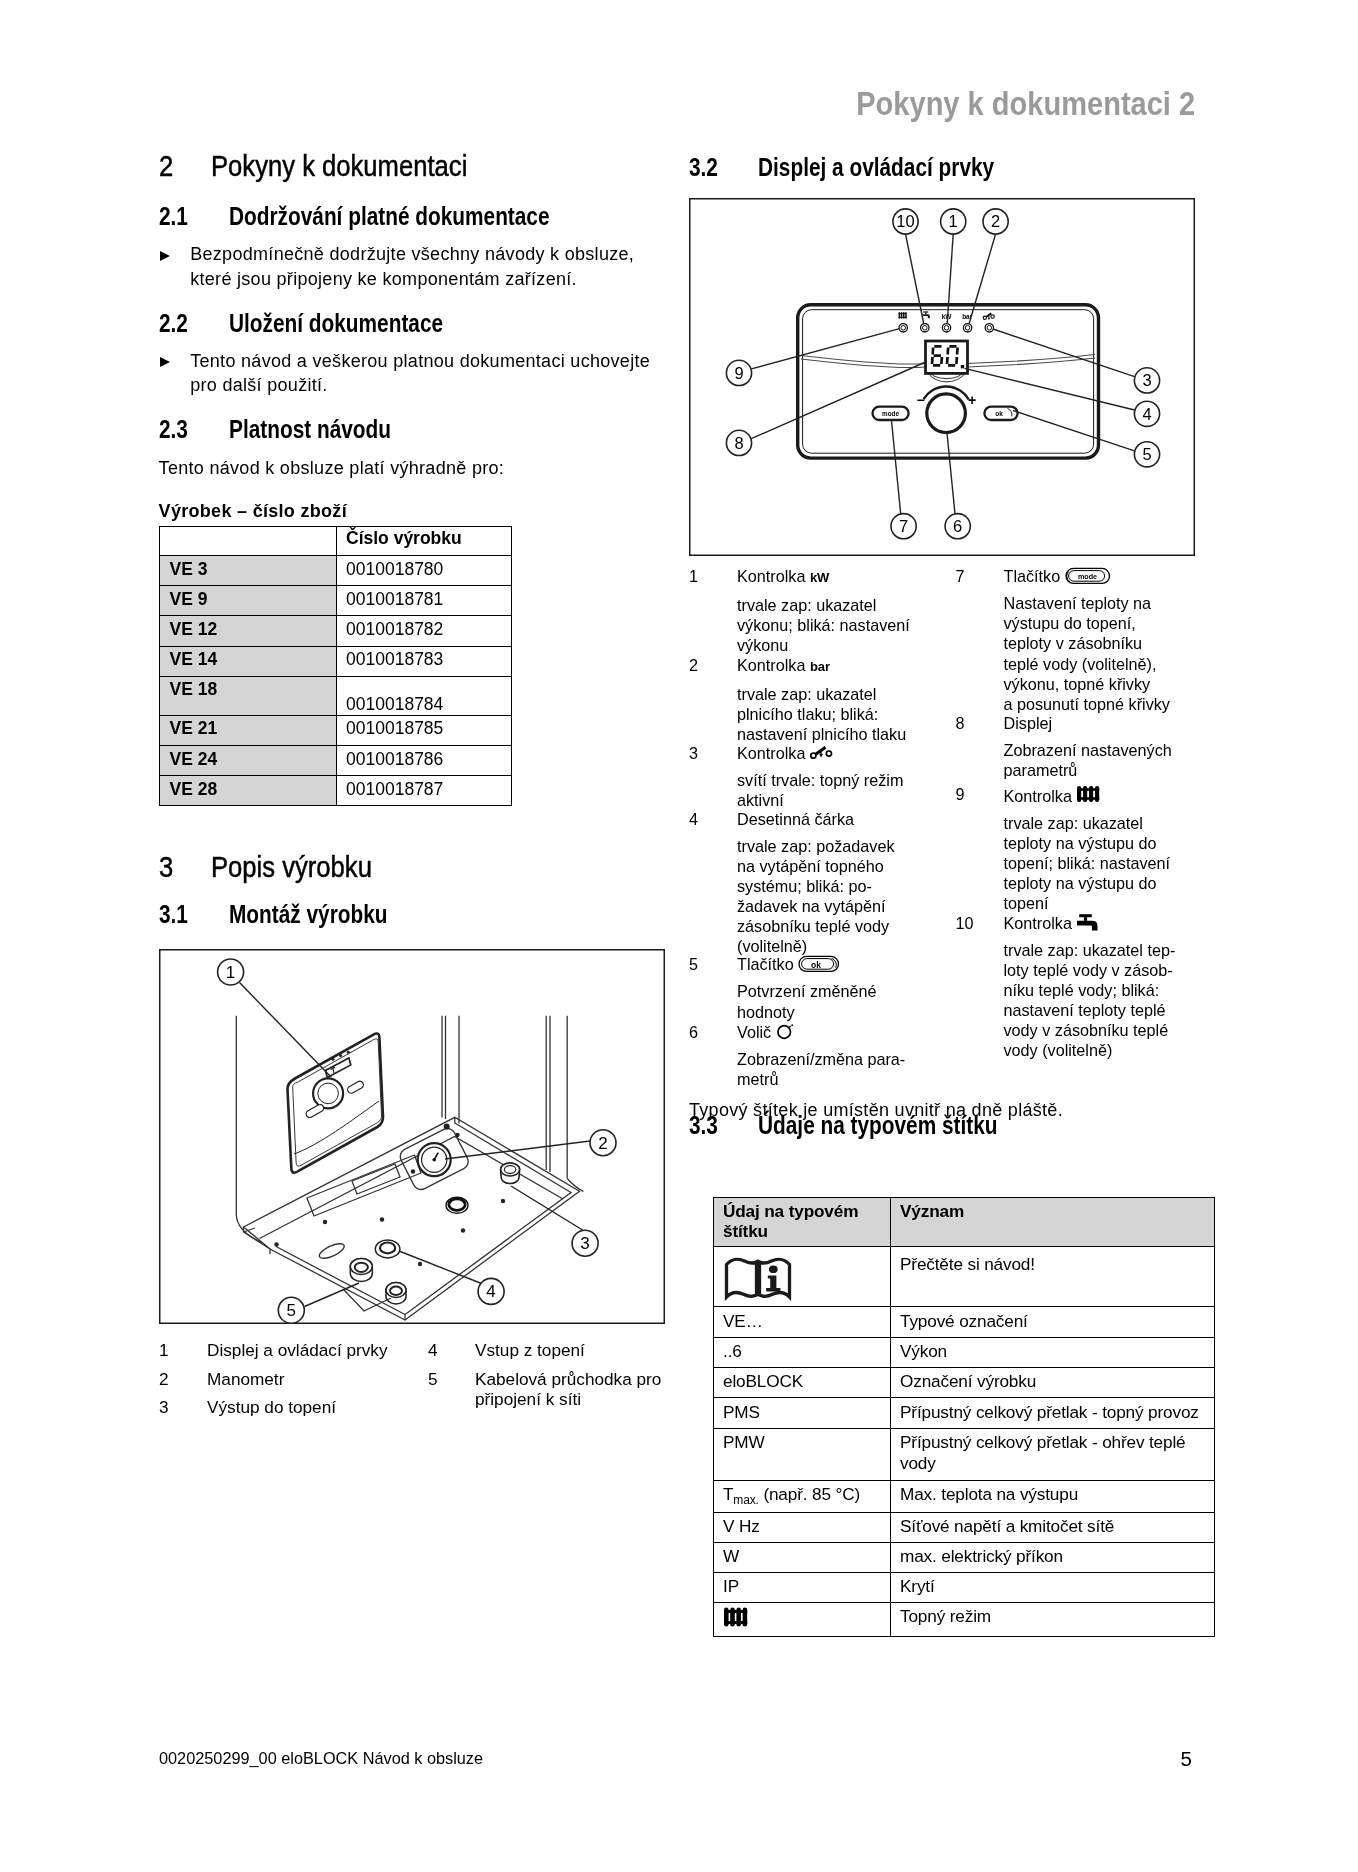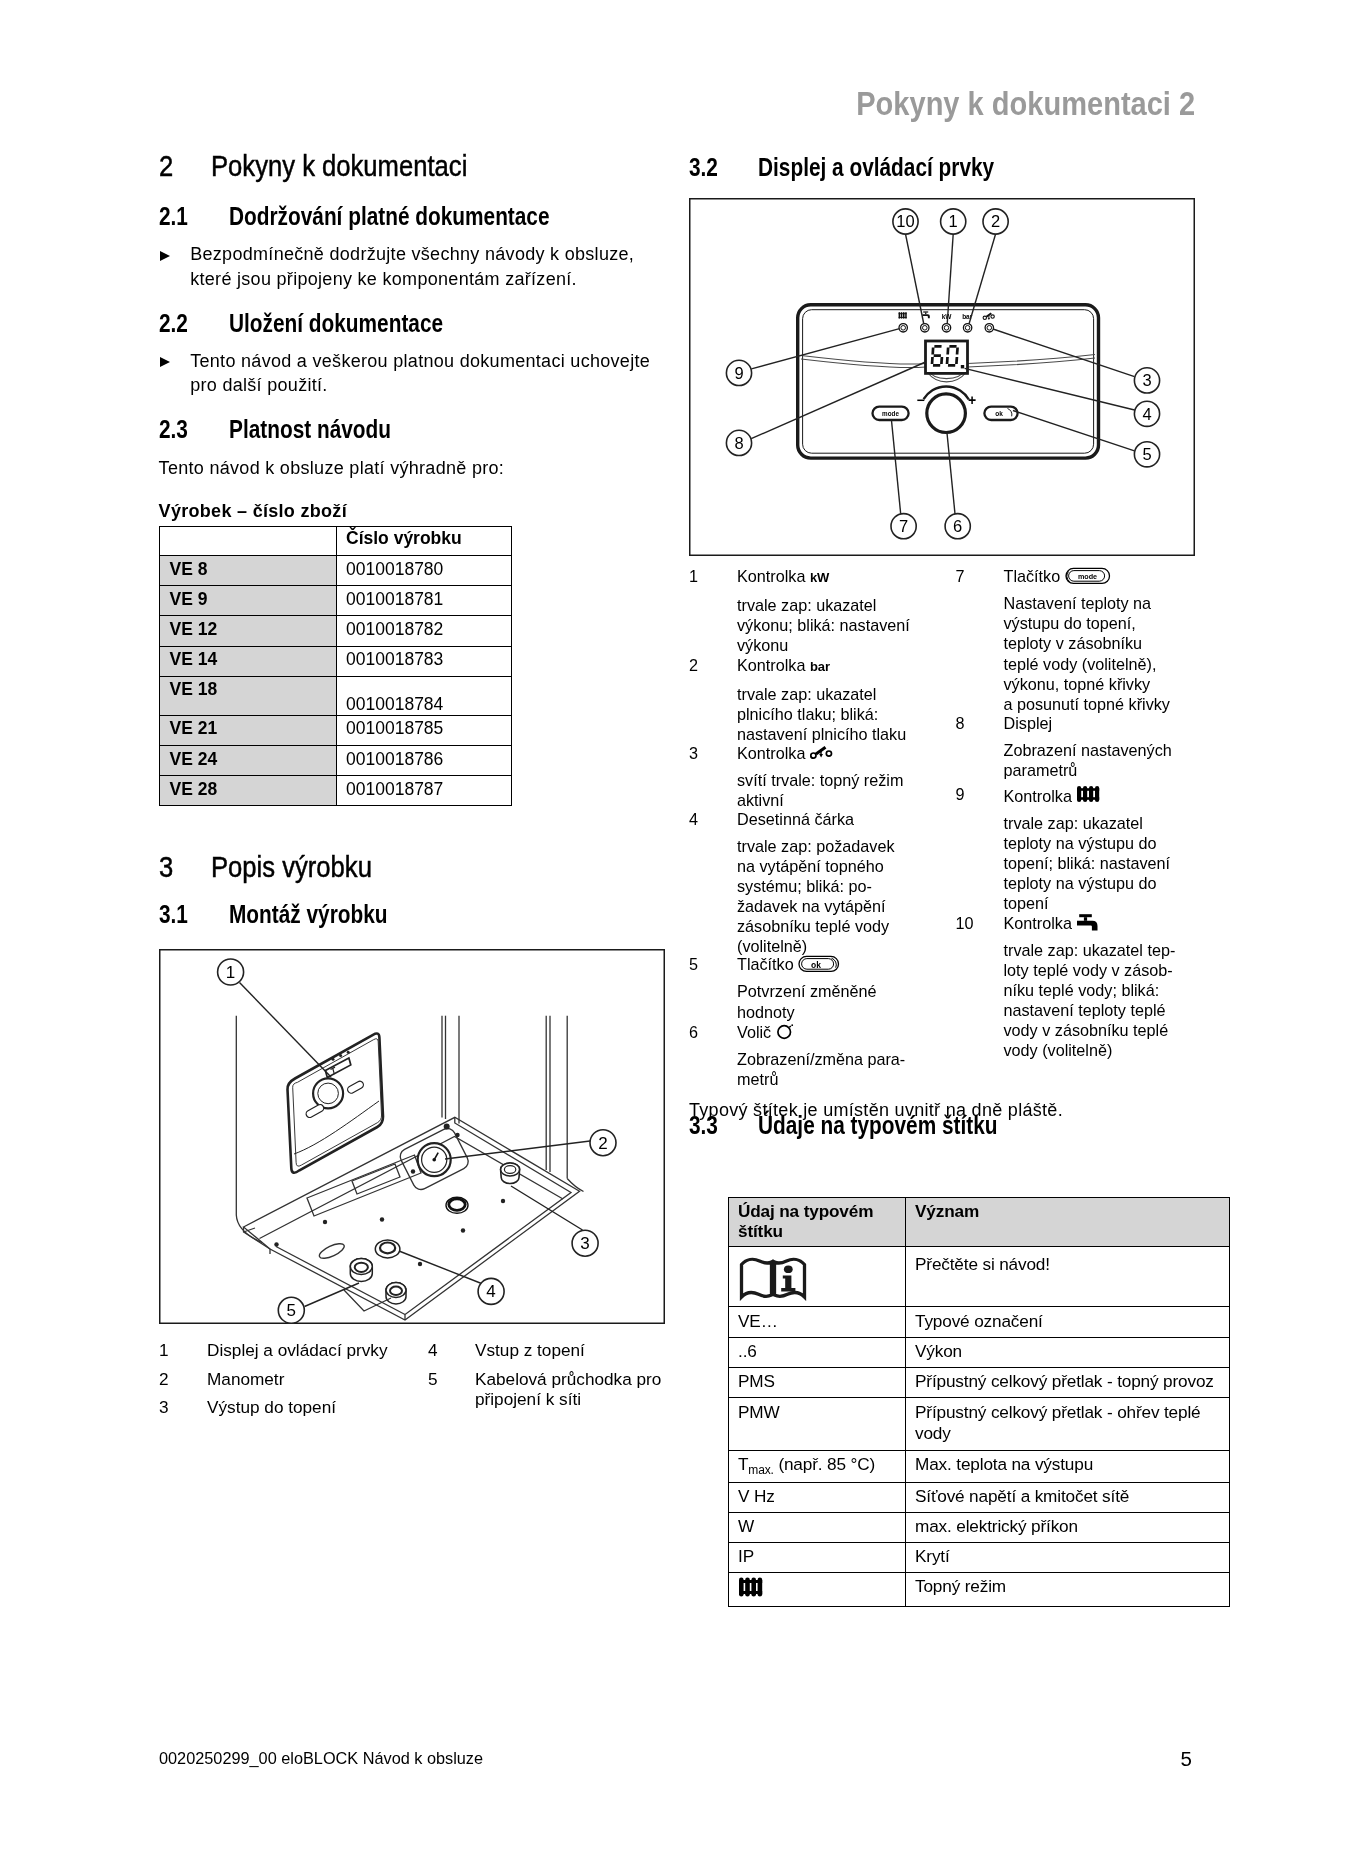--- a/index.html
+++ b/index.html
@@ -24,21 +24,21 @@
 
 .leg1{font-size:17.2px;line-height:20.3px;}
 .leg1 .n{position:absolute;left:0;}
 
 .leg2{position:absolute;font-size:16.2px;line-height:20.05px;width:280px;}
 .leg2 .li{position:relative;padding-left:48px;}
 .leg2 .li p{margin:6.95px 0 0 0;}
 .leg2 .n{position:absolute;left:0;top:0;}
 .leg2 b.u{font-size:13px;}
 
-.ttab{position:absolute;left:728px;top:1197px;}
+.ttab{position:absolute;left:713px;top:1197px;}
 .ttab td{border:1.4px solid #000;font-size:17.2px;line-height:20.9px;padding:3.5px 6px 0 9px;vertical-align:top;white-space:nowrap;letter-spacing:-0.15px;}
 .ttab .c1{width:161px;}
 .ttab .c2{width:308px;}
 .ttab table{border:0.6px solid #000;}
 svg text{font-family:"Liberation Sans",sans-serif;}
 .fig{position:absolute;}
 </style>
 </head>
 <body>
 
@@ -58,21 +58,21 @@
 <div class="t body" style="left:158.6px;top:499px;font-weight:700;">Výrobek – číslo zboží</div>
 
 <div class="ptab">
 <table>
 <tbody>
         <tr class="hd">
           <td class="c1"></td>
           <td class="c2" style="font-weight:700;padding-top:1px;">Číslo výrobku</td>
         </tr>
 <tr>
-          <td class="gray" style="font-weight:700;padding-top:2.5px;">VE 8</td>
+          <td class="gray" style="font-weight:700;padding-top:2.5px;">VE 3</td>
           <td style="padding-top:2.5px;">0010018780</td>
         </tr>
 <tr>
           <td class="gray" style="font-weight:700;padding-top:2.5px;">VE 9</td>
           <td style="padding-top:2.5px;">0010018781</td>
         </tr>
 <tr>
           <td class="gray" style="font-weight:700;padding-top:2.5px;">VE 12</td>
           <td style="padding-top:2.5px;">0010018782</td>
         </tr>
@@ -442,20 +442,24 @@
         </tr>
 <tr style="height:30.4px;">
           <td>VE…</td>
           <td>Typové označení</td>
         </tr>
 <tr style="height:30.3px;">
           <td>..6</td>
           <td>Výkon</td>
         </tr>
 <tr style="height:30.3px;">
+          <td>eloBLOCK</td>
+          <td>Označení výrobku</td>
+        </tr>
+<tr style="height:30.3px;">
           <td>PMS</td>
           <td>Přípustný celkový přetlak - topný provoz</td>
         </tr>
 <tr style="height:52.4px;">
           <td>PMW</td>
           <td>Přípustný celkový přetlak - ohřev teplé<br>vody</td>
         </tr>
 <tr style="height:30.3px;">
           <td>T<sub style="font-size:12px;">max.</sub> (např. 85 °C)</td>
           <td>Max. teplota na výstupu</td>

